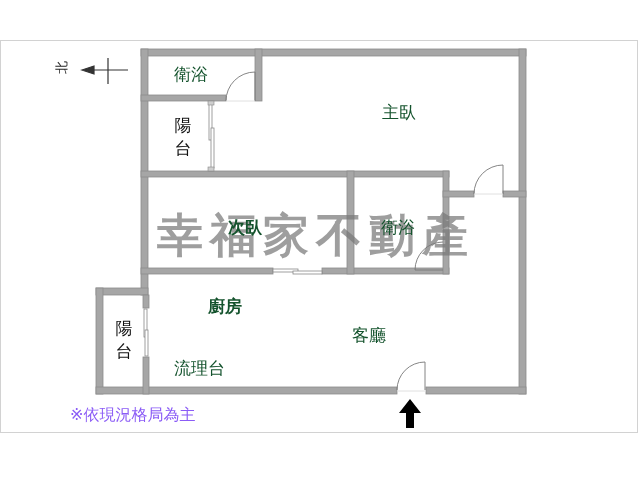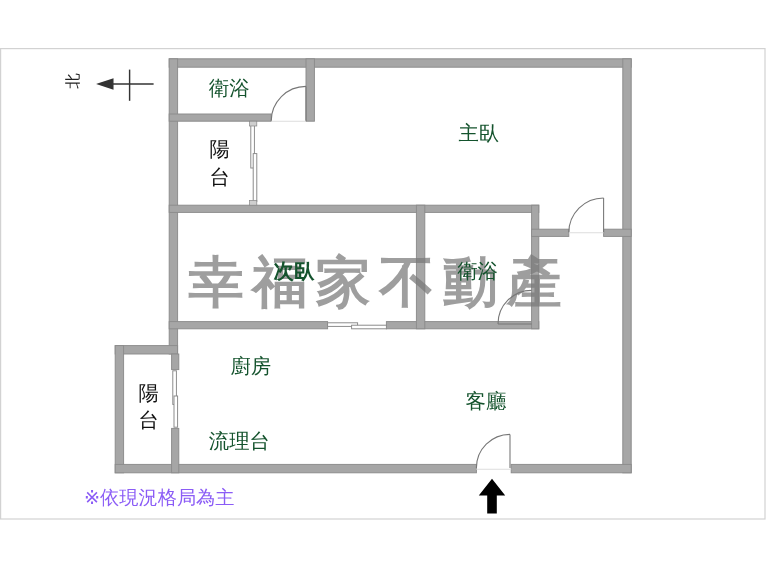--- a/index.html
+++ b/index.html
@@ -105,21 +105,21 @@
 <div class="watermark">幸福家不動產</div>
 
 <div class="label" style="left:174px; top:66px;">衛浴</div>
 <div class="vlabel" style="left:173px; top:114px;">
   <div>陽</div>
   <div>台</div>
 </div>
 <div class="label" style="left:364px; top:104px;margin-left:18px;">主臥</div>
 <div class="label" style="left:228px; top:219px;font-weight:bold;">次臥</div>
 <div class="label" style="left:381px; top:219px;">衛浴</div>
-<div class="label" style="left:192px; top:298px;">廚房</div>
+<div class="label" style="left:208px; top:298px;font-weight:bold;">廚房</div>
 <div class="vlabel" style="left:114px; top:317px;">
   <div>陽</div>
   <div>台</div>
 </div>
 <div class="label" style="left:174px; top:360px;">流理台</div>
-<div class="label" style="left:352px; top:327px;margin-left:36px;">客廳</div>
+<div class="label" style="left:352px; top:327px;">客廳</div>
 
 <div class="note">※依現況格局為主</div>
 
 </body></html>

